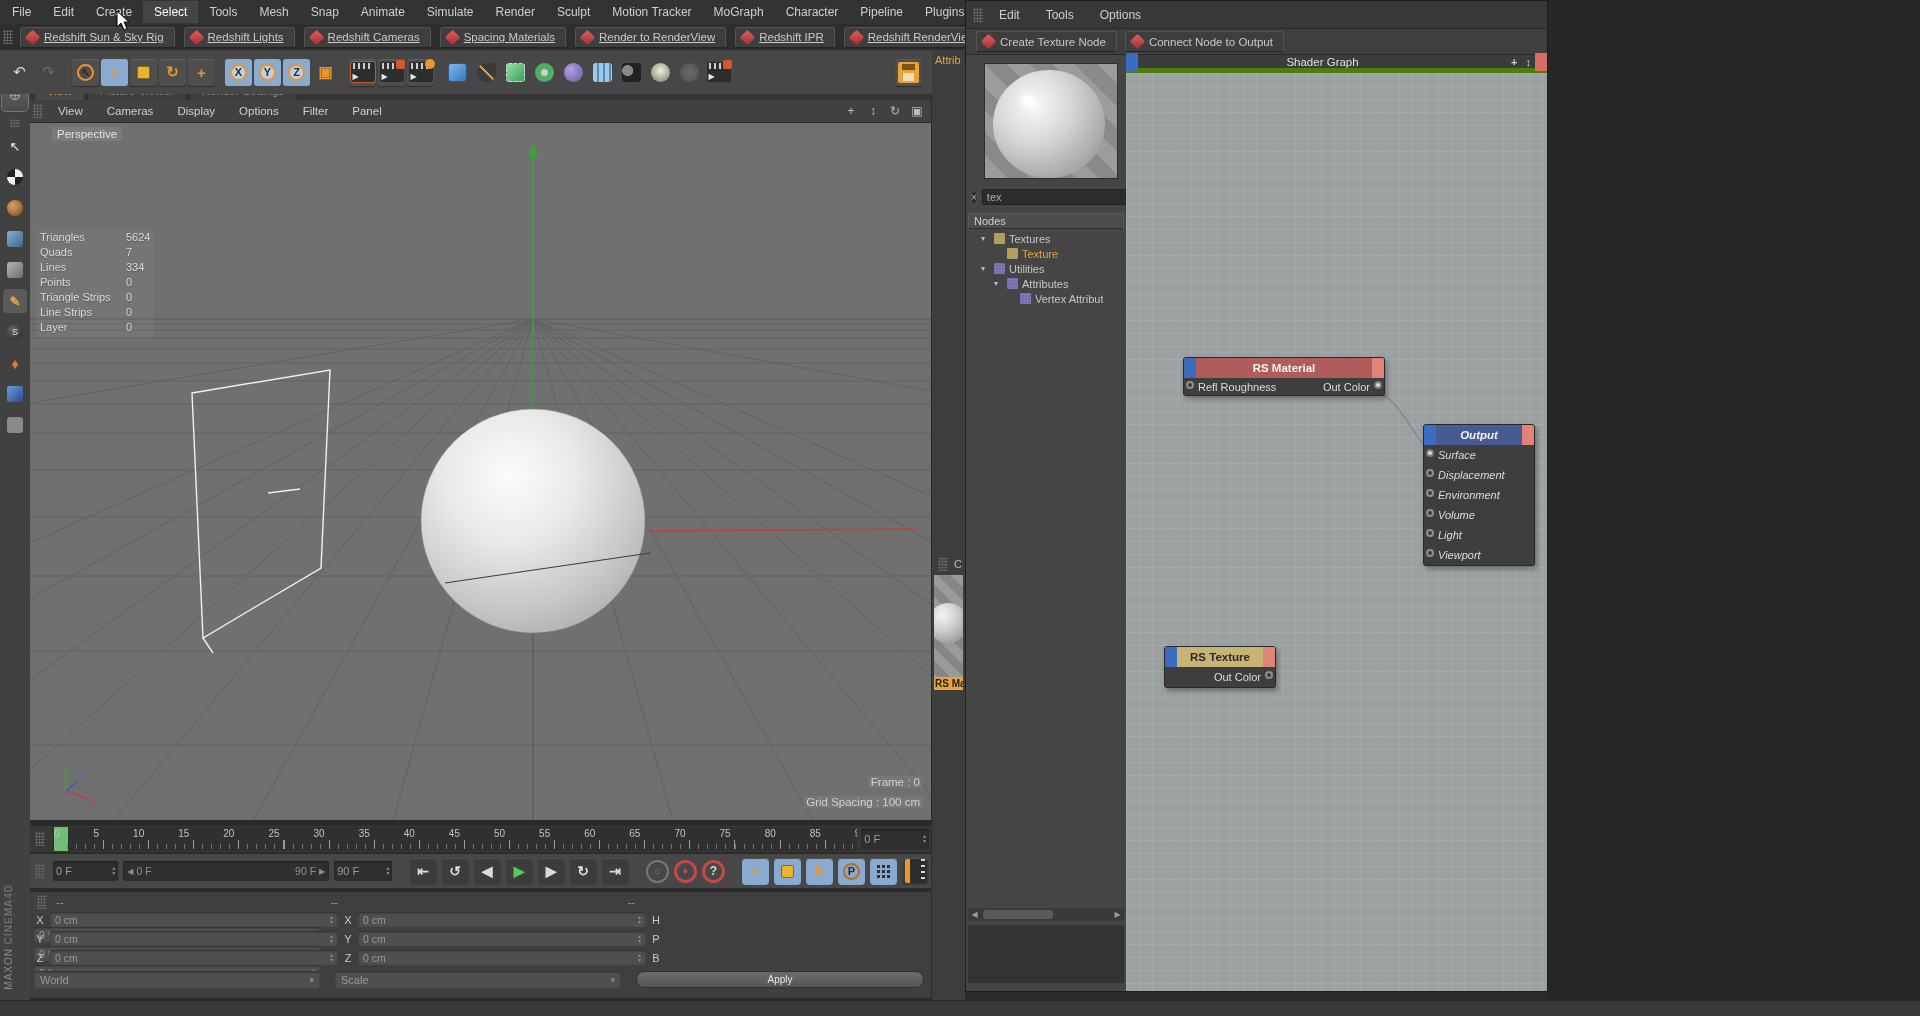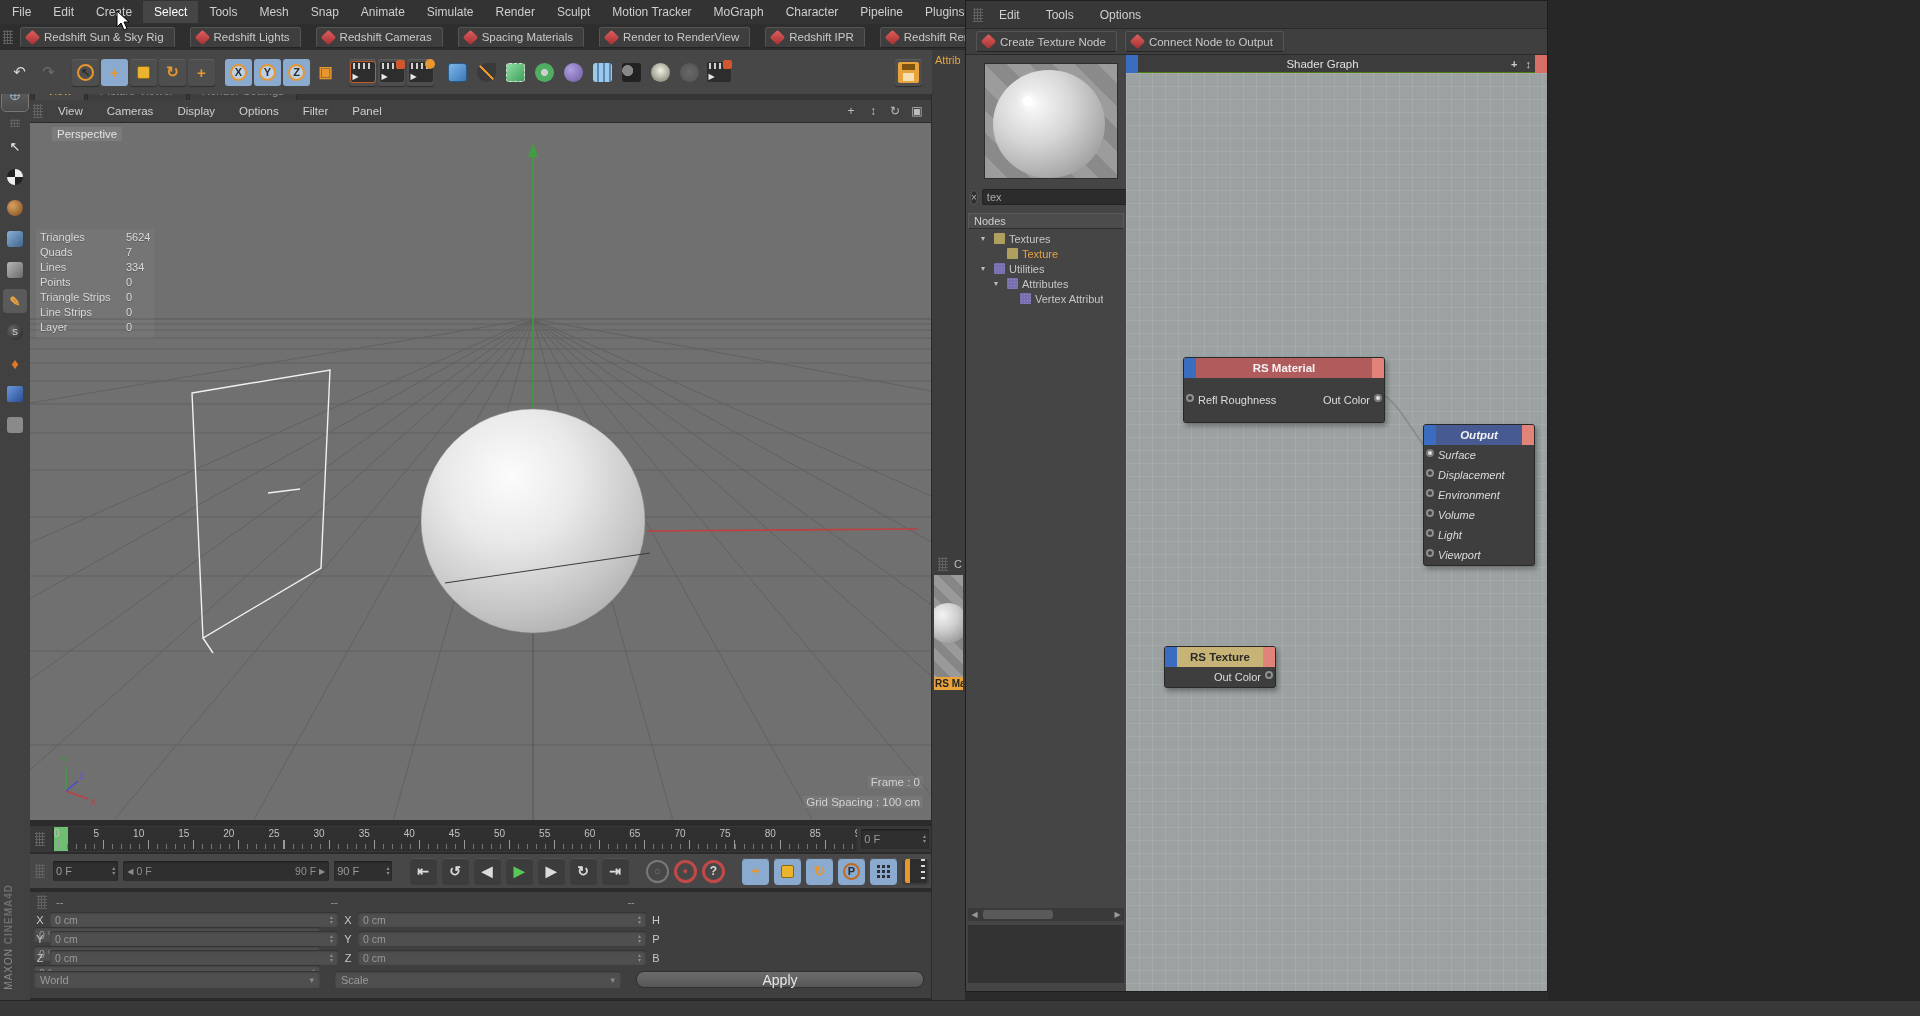--- a/index.html
+++ b/index.html
@@ -153,21 +153,21 @@
   .cfield { height:15px; background:#4f4f4f; border-radius:2px; box-shadow:inset 0 1px 2px #2e2e2e;
     color:#989898; font-size:10.5px; display:flex; align-items:center; padding:0 5px; grid-column:span 2; }
   .cfield .spin { margin-left:auto; display:flex; flex-direction:column; font-size:6px;
     color:#8a8a8a; line-height:5px; }
   #coords .bot { display:grid; grid-template-columns:286px 286px 288px; column-gap:15px;
     margin-top:4px; }
   .dd { height:17px; background:#4f4f4f; border-radius:2px; box-shadow:inset 0 1px 2px #2e2e2e;
     color:#9a9a9a; font-size:11px; display:flex; align-items:center; padding:0 6px; }
   .dd .caret { margin-left:auto; font-size:9px; color:#8a8a8a; }
   #apply { height:17px; border-radius:8px; background:linear-gradient(#6c6c6c,#565656);
-    border:1px solid #303030; color:#e6e6e6; font-size:14px; display:flex; align-items:center;
+    border:1px solid #303030; color:#e6e6e6; font-size:10px; display:flex; align-items:center;
     justify-content:center; }
 
   
   #statusbar { left:0; top:1000px; width:1920px; height:16px; background:#383838;
     border-top:1px solid #262626; z-index:6; }
 
   
   #sgwin { left:965px; top:0; width:583px; height:992px; background:#414141;
     border:1px solid #1e1e1e; z-index:10; }
   #sg-menu { height:28px; display:flex; align-items:center; background:#383838;
@@ -199,41 +199,41 @@
   .titem.khaki .swatch { background:#b0a060; }
   .titem.purple .swatch { background:#776fae; background-image:radial-gradient(#8f88c2 1px,transparent 1px); background-size:3px 3px; }
   .titem.selected .tlabel { color:#e8a33d; }
   .titem .tlabel { white-space:nowrap; overflow:hidden; }
   #sg-hscroll { position:absolute; left:2px; bottom:70px; width:156px; height:13px; background:#3a3a3a;
     border-radius:2px; display:flex; align-items:center; }
   #sg-hscroll .arr { width:13px; text-align:center; font-size:8px; color:#9a9a9a; }
   #sg-hscroll .thumb { width:70px; height:9px; background:#5a5a5a; border-radius:3px; margin-left:2px; }
   #sg-darkbox { position:absolute; left:2px; bottom:8px; width:156px; height:58px; background:#333; }
   #sg-titlebar { position:absolute; left:160px; top:54px; right:0; height:18px; background:#3c3c3c;
-    display:flex; align-items:center; border-bottom:1px solid #4d7c0f; }
+    display:flex; align-items:center; border-bottom:5px solid #4d7c0f; }
   #sg-titlebar .bluesq { width:12px; height:18px; background:#3a6cc0; }
   #sg-titlebar .redsq { width:12px; height:18px; background:#d76e66; }
   #sg-titlebar .ttl { flex:1; text-align:center; color:#e0e0e0; font-size:11.5px; }
   #sg-titlebar .wic { color:#cfcfcf; font-size:11px; padding:0 4px; font-weight:bold; }
   #sg-canvas { position:absolute; left:160px; top:72px; right:0; bottom:0; background:#9ca1a1;
     background-image:linear-gradient(rgba(255,255,255,.09) 1px,transparent 1px),
       linear-gradient(90deg,rgba(255,255,255,.09) 1px,transparent 1px);
     background-size:13px 13px; overflow:hidden; }
   .node { position:absolute; background:#3e3e3e; border:1px solid #282828; border-radius:3px;
     box-shadow:2px 3px 5px rgba(40,45,45,.45); font-size:11px; color:#dcdcdc; }
   .nhead { height:20px; display:flex; align-items:center; justify-content:center; font-weight:bold;
     position:relative; border-radius:2px 2px 0 0; font-size:11.5px; color:#f2f2f2; }
   .ntab { position:absolute; top:0; bottom:0; width:12px; }
   .ntab.l { left:0; background:#3a6cc0; border-radius:2px 0 0 0; }
   .ntab.r { right:0; background:#e2837a; border-radius:0 2px 0 0; }
   .node.mat .nhead { background:#b05c5c; }
   .node.out .nhead { background:#475a91; }
   .node.tex .nhead { background:#c6b375; color:#2a2a2a; }
   .prow { position:relative; display:flex; align-items:center; height:20px; padding:0 14px; }
-  .prow.dual { height:44px; }
+  .prow.dual { height:17px; }
   .prow .rlab { margin-left:auto; }
   .port { position:absolute; width:8px; height:8px; border-radius:50%; border:2px solid #8f8f8f;
     top:50%; margin-top:-6px; }
   .port.in { left:2px; } .port.outp { right:2px; }
   .port.filled { background:#dedede; border-color:#7c7c7c; }
   #right-void { left:1548px; top:0; width:372px; height:1016px; background:#272727; z-index:1; }
 
   #cursor { left:116px; top:10px; z-index:99; pointer-events:none; }
 </style>
 </head>
@@ -256,21 +256,21 @@
     <span class="mi">Character</span>
     <span class="mi">Pipeline</span>
     <span class="mi">Plugins</span>
   </div>
 <svg id="cursor" class="abs" width="18" height="22">
   <polygon points="1,1 1,17 5,13 8,20 11,18.5 8,12 13,12" fill="#fff" stroke="#000" stroke-width="1"></polygon>
 </svg>
 
 <div id="rs-toolbar" class="abs">
   <span class="grip"></span>
-  <span id="rs-btns" style="display:flex;gap:15px;">
+  <span id="rs-btns" style="display:flex;gap:9px;text-decoration:underline;">
       <span class="rsbtn">
       <span class="gem"></span>
       <span>Redshift Sun &amp; Sky Rig</span>
     </span>
       <span class="rsbtn">
       <span class="gem"></span>
       <span>Redshift Lights</span>
     </span>
       <span class="rsbtn">
       <span class="gem"></span>

